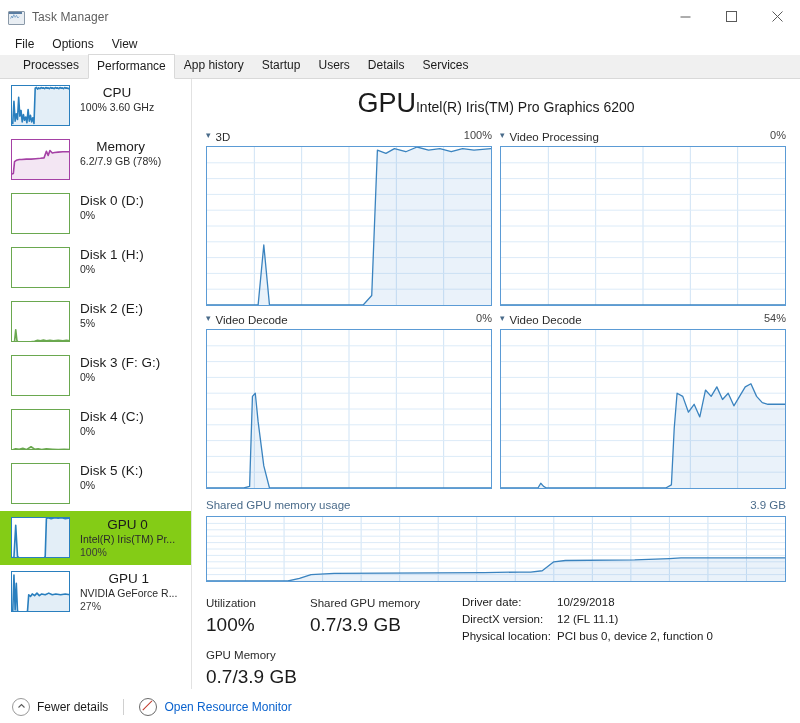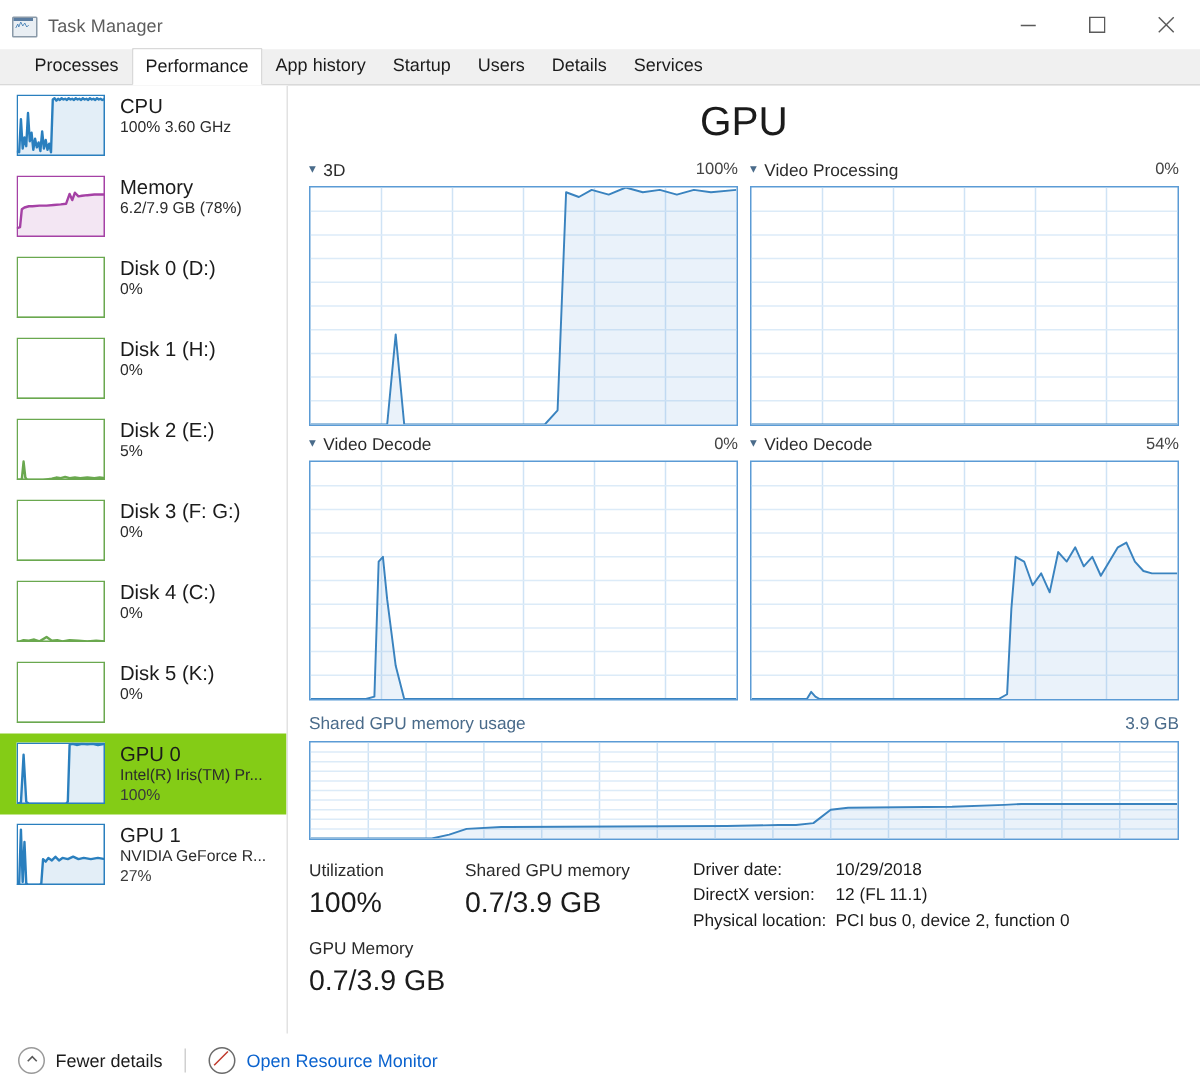--- a/index.html
+++ b/index.html
@@ -36,21 +36,21 @@
   .content{flex:1 1 auto;display:flex;min-height:0;background:#ffffff;}
   .sidebar{width:191px;flex:0 0 191px;border-right:1px solid #e2e2e2;background:#ffffff;overflow:hidden;position:relative;}
   .main{flex:1 1 auto;position:relative;overflow:hidden;padding:0 14px 0 14px;}
 
   
   .side-item{display:flex;align-items:flex-start;gap:10px;padding:6px 6px 6px 11px;height:54px;box-sizing:border-box;}
   .side-item.selected{background:#84cc16;}
   .thumb{width:59px;height:41px;flex:0 0 59px;position:relative;box-sizing:border-box;background:#ffffff;overflow:hidden;}
   .thumb svg{position:absolute;left:0;top:0;width:100%;height:100%;display:block;}
   .side-txt{min-width:0;padding-top:0px;}
-  .side-title{font-size:13.5px;color:#1b1b1b;line-height:16px;white-space:nowrap;}
+  .side-title{font-size:13.5px;color:#1b1b1b;line-height:16px;white-space:nowrap;text-align:center;}
   .side-sub{font-size:10.5px;color:#2b2b2b;line-height:13px;white-space:nowrap;overflow:hidden;text-overflow:ellipsis;max-width:112px;}
   .side-sub.dim{color:#3a3a3a;}
 
   
   .main-head{display:flex;align-items:baseline;justify-content:center;padding-top:8px;padding-bottom:4px;}
   .gpu-h{font-size:27px;color:#1b1b1b;font-weight:400;line-height:32px;}
   .gpu-name{font-size:14px;color:#1b1b1b;}
 
   
   .chart-row{display:flex;gap:8px;margin-top:6px;}
@@ -115,20 +115,25 @@
       </div>
       <div class="wbtn">
         <svg width="11" height="11" viewBox="0 0 11 11">
             <line x1="0.5" y1="0.5" x2="10.5" y2="10.5" stroke="#5a5a5a" stroke-width="1"></line>
             <line x1="10.5" y1="0.5" x2="0.5" y2="10.5" stroke="#5a5a5a" stroke-width="1"></line>
           </svg>
       </div>
     </div>
   </div>
 
+  <div class="menubar">
+    <div class="menuitem">File</div>
+    <div class="menuitem">Options</div>
+    <div class="menuitem">View</div>
+  </div>
 
   <div class="tabstrip">
     <div class="tab">Processes</div>
     <div class="tab active">Performance</div>
     <div class="tab">App history</div>
     <div class="tab">Startup</div>
     <div class="tab">Users</div>
     <div class="tab">Details</div>
     <div class="tab">Services</div>
   </div>
@@ -267,20 +272,21 @@
             <div class="side-sub">NVIDIA GeForce R...</div>
             <div class="side-sub dim">27%</div>
           </div>
         </div>
       </div>
 
     <div class="main">
 
       <div class="main-head">
         <div class="gpu-h">GPU</div>
+        <div class="gpu-name">Intel(R) Iris(TM) Pro Graphics 6200</div>
       </div>
 
       <div class="chart-row">
         <div class="chart-cell">
           <div class="chart-head">
             <span class="lbl">
               <span class="chev">▾</span>
               <span>3D</span>
             </span>
             <span class="val">100%</span>

